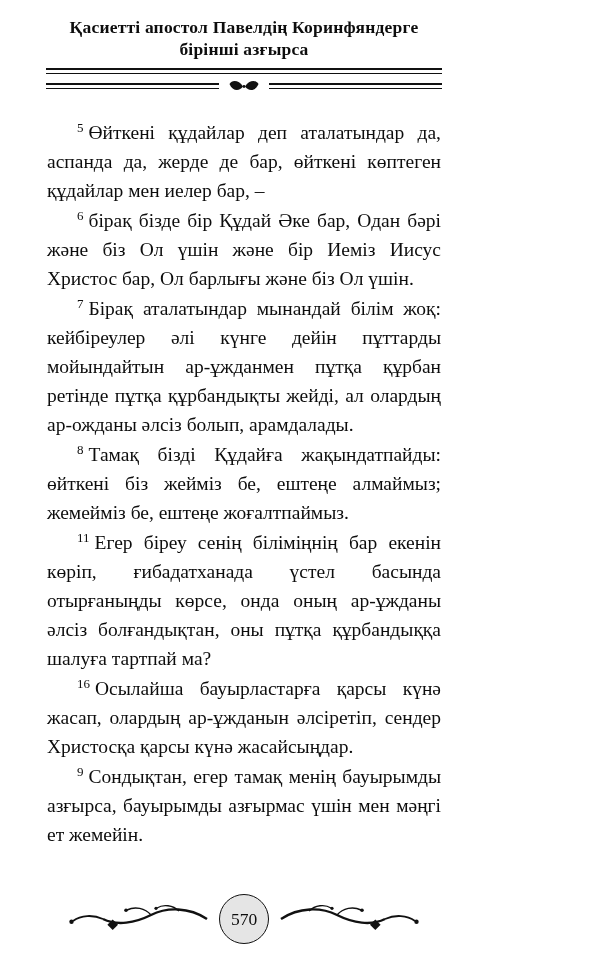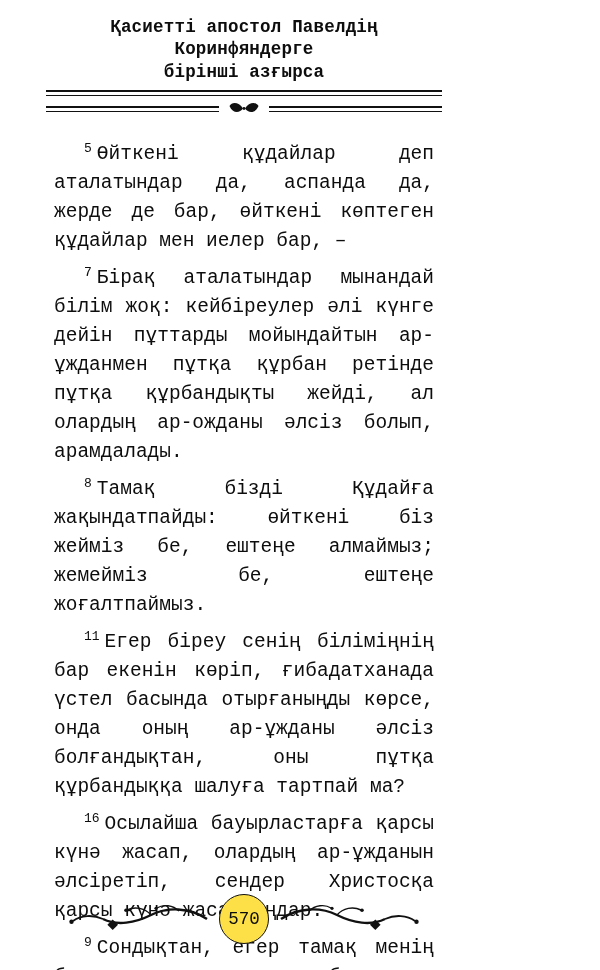--- a/index.html
+++ b/index.html
@@ -1,44 +1,44 @@
 <!DOCTYPE html>
 <html><head>
 <meta charset="utf-8">
 <style>
   html,body { margin:0; padding:0; background:#ffffff; }
   body { width:600px; height:970px; position:relative; color:#0d0d0d;
          font-family:"Liberation Serif", serif; overflow:hidden; }
 
   .page { position:relative; width:488px; height:970px; box-sizing:border-box;
-          padding:16px 46px 0 46px;font-family:Liberation Mono, monospace; }
+          padding:16px 46px 0 46px; }
 
   
   .header { text-align:center; font-weight:bold; font-size:17.5px; line-height:1.28;
             letter-spacing:0.2px; }
 
   
   .rule-double { margin-top:7px; height:3px;
                  border-top:2.5px solid #111; border-bottom:1px solid #111; }
   .ornament-row { margin-top:5px; display:flex; align-items:center; }
   .ornament-row .seg { flex:1; height:3px; border-top:2px solid #111; border-bottom:1px solid #111; }
   .ornament-row .fleuron { padding:0 8px; line-height:0; }
 
   
   .body-text { margin-top:24px; font-size:19.5px; line-height:29px; text-align:justify; }
-  p.verse { margin:8px; text-indent:30px; }
+  p.verse { margin:1px; text-indent:30px; }
   sup.vnum { font-size:13px; line-height:0; vertical-align:baseline; position:relative; top:-7px;
              padding-right:5px; }
 
   
   .footer { position:absolute; left:0; right:0; bottom:26px;
             display:flex; align-items:center; justify-content:center; gap:8px; }
   .page-circle { width:48px; height:48px; border:1.6px solid #111; border-radius:50%;
                  display:flex; align-items:center; justify-content:center;
-                 font-size:17.5px; background:#fde047; flex:0 0 auto;text-align:right; }
+                 font-size:17.5px; background:#e5e5e5; flex:0 0 auto;text-align:right; }
   .flourish { line-height:0; }
   .flourish.right svg { transform:scaleX(-1); }
 </style>
 </head>
 <body>
 
 <div class="page">
 
   <div class="header">
     <div>Қасиетті апостол Павелдің Коринфяндерге</div>
@@ -54,20 +54,21 @@
         <path d="M16 7.5 C12 1 5 0.5 2.5 5 C5.5 12.5 12.5 12.5 16 7.5 Z" fill="#111"></path>
         <path d="M18 7.5 C22 1 29 0.5 31.5 5 C28.5 12.5 21.5 12.5 18 7.5 Z" fill="#111"></path>
         <circle cx="17" cy="7.5" r="1.4" fill="#111"></circle>
       </svg>
     </span>
     <div class="seg"></div>
   </div>
 
   <div class="body-text">
     <p class="verse"><sup class="vnum">5</sup><span>Өйткені құдайлар деп аталатындар да, аспанда да, жерде де бар, өйткені көптеген құдайлар мен иелер бар, –</span></p>
+    <p class="verse"><sup class="vnum">6</sup><span>бірақ бізде бір Құдай Әке бар, Одан бәрі және біз Ол үшін және бір Иеміз Иисус Христос бар, Ол барлығы және біз Ол үшін.</span></p>
     <p class="verse"><sup class="vnum">7</sup><span>Бірақ аталатындар мынандай білім жоқ: кейбіреулер әлі күнге дейін пұттарды мойындайтын ар-ұжданмен пұтқа құрбан ретінде пұтқа құрбандықты жейді, ал олардың ар-ожданы әлсіз болып, арамдалады.</span></p>
     <p class="verse"><sup class="vnum">8</sup><span>Тамақ бізді Құдайға жақындатпайды: өйткені біз жейміз бе, ештеңе алмаймыз; жемейміз бе, ештеңе жоғалтпаймыз.</span></p>
     <p class="verse"><sup class="vnum">11</sup><span>Егер біреу сенің біліміңнің бар екенін көріп, ғибадатханада үстел басында отырғаныңды көрсе, онда оның ар-ұжданы әлсіз болғандықтан, оны пұтқа құрбандыққа шалуға тартпай ма?</span></p>
     <p class="verse"><sup class="vnum">16</sup><span>Осылайша бауырластарға қарсы күнә жасап, олардың ар-ұжданын әлсіретіп, сендер Христосқа қарсы күнә жасайсыңдар.</span></p>
     <p class="verse"><sup class="vnum">9</sup><span>Сондықтан, егер тамақ менің бауырымды азғырса, бауырымды азғырмас үшін мен мәңгі ет жемейін.</span></p>
   </div>
 
   <div class="footer">
     <span class="flourish left">
       <svg width="150" height="36" viewBox="0 0 150 36" aria-hidden="true">

